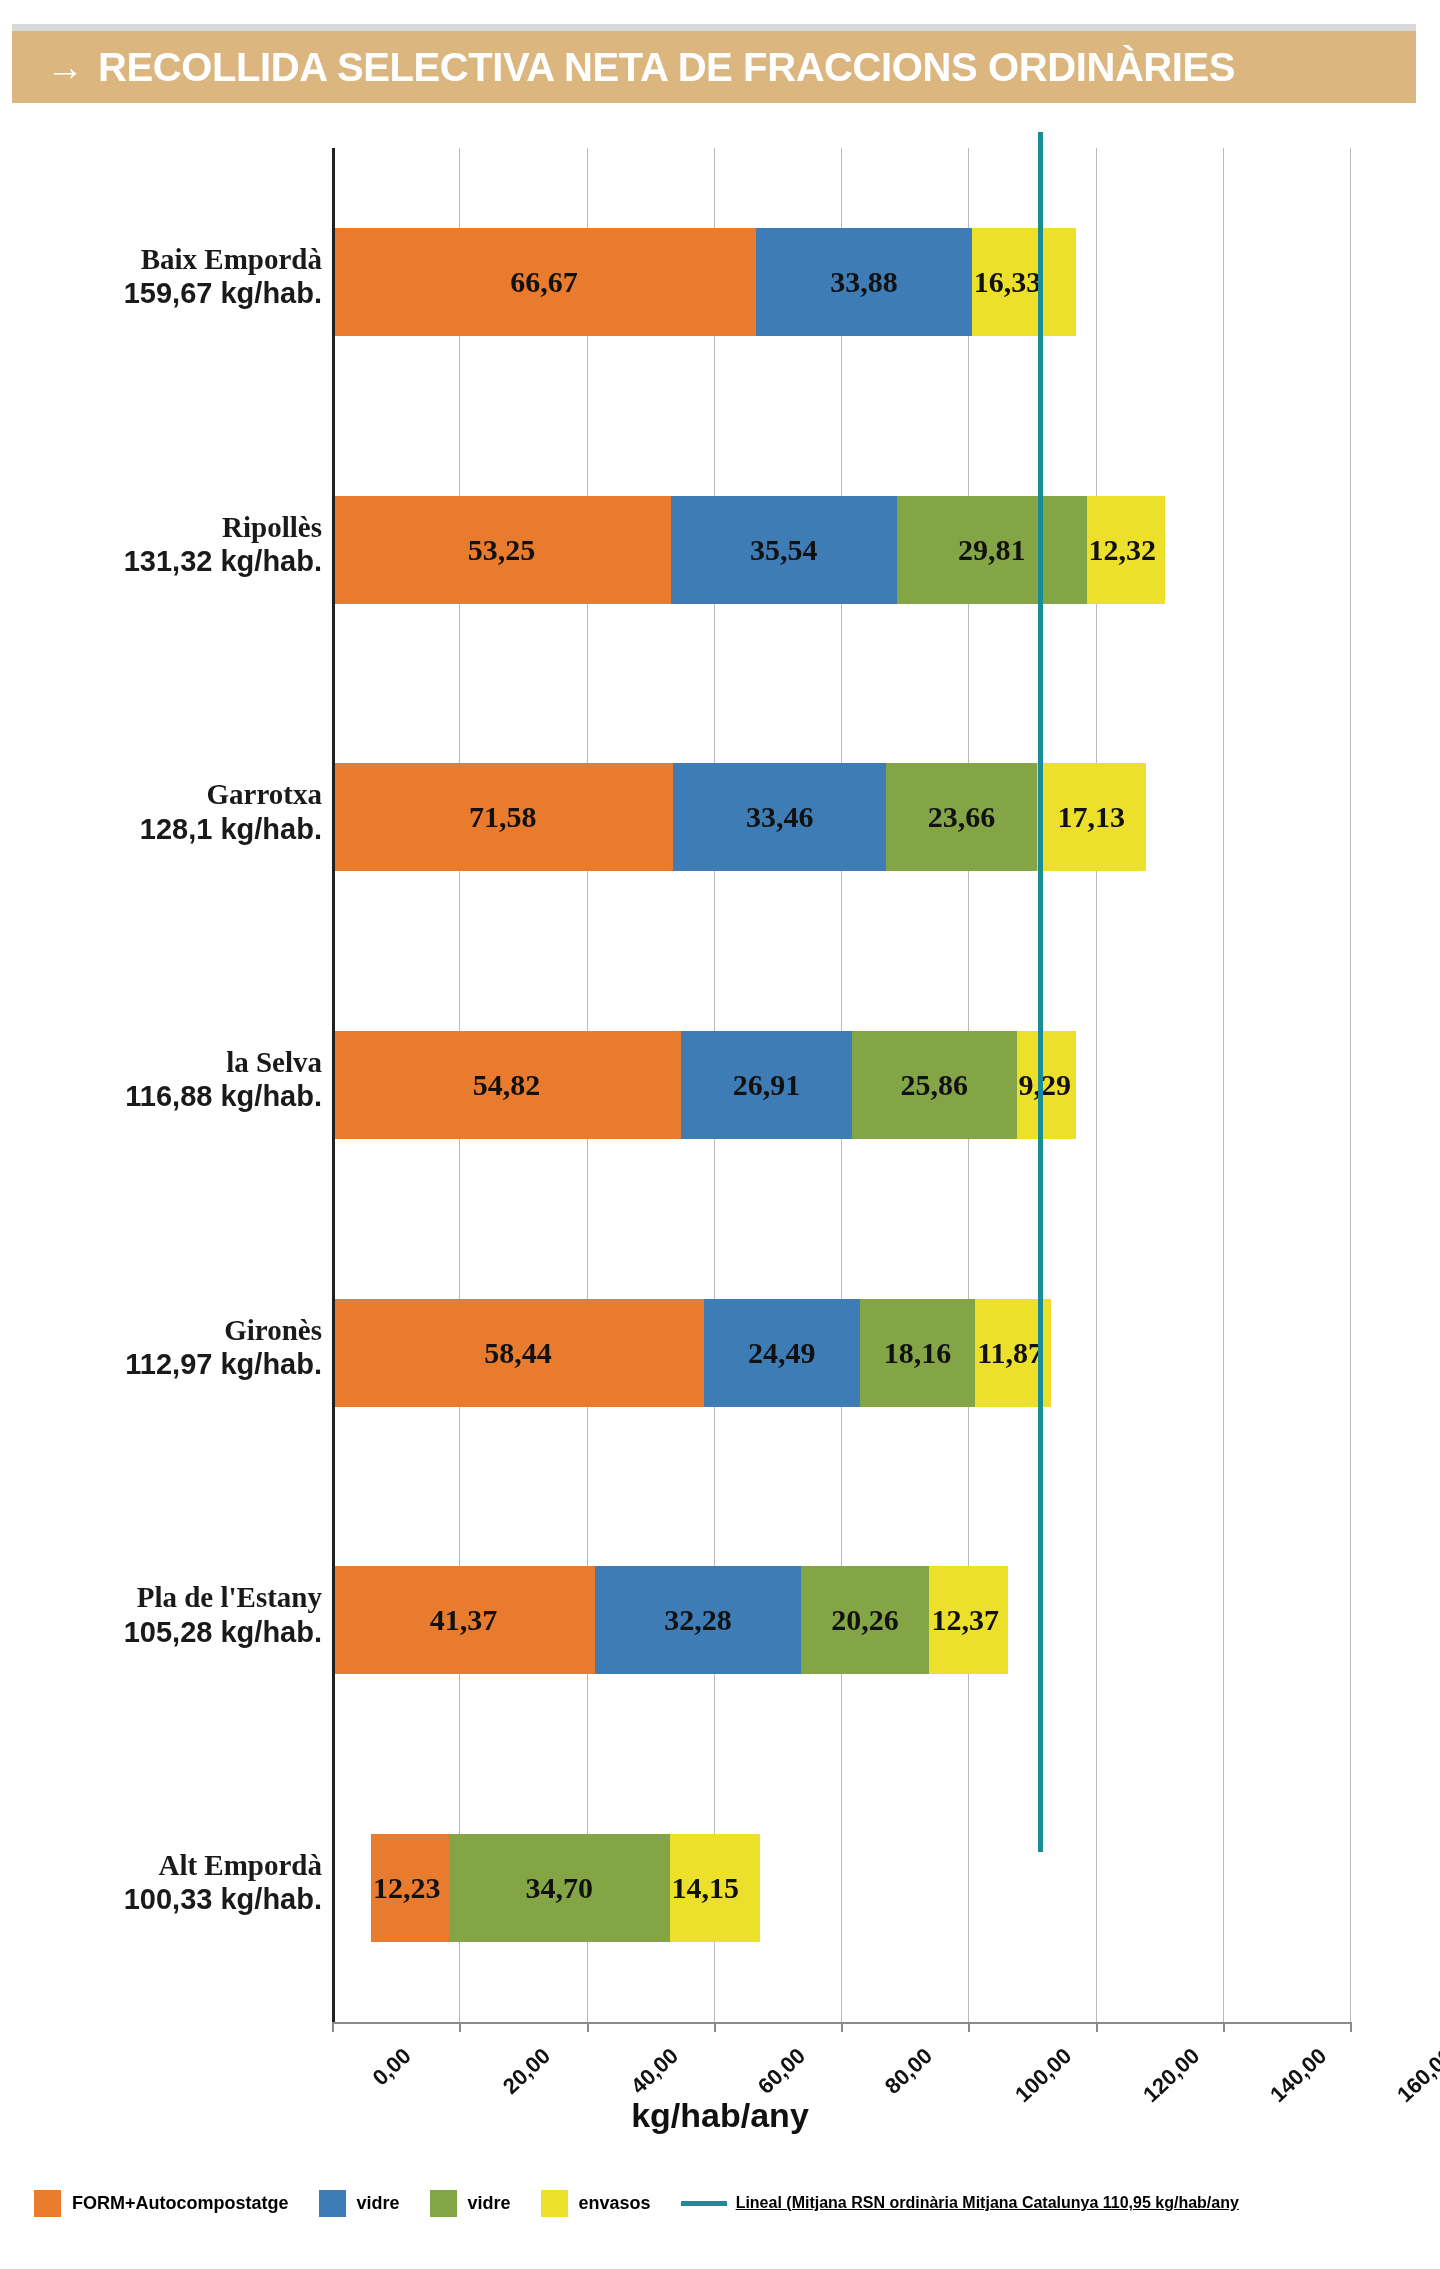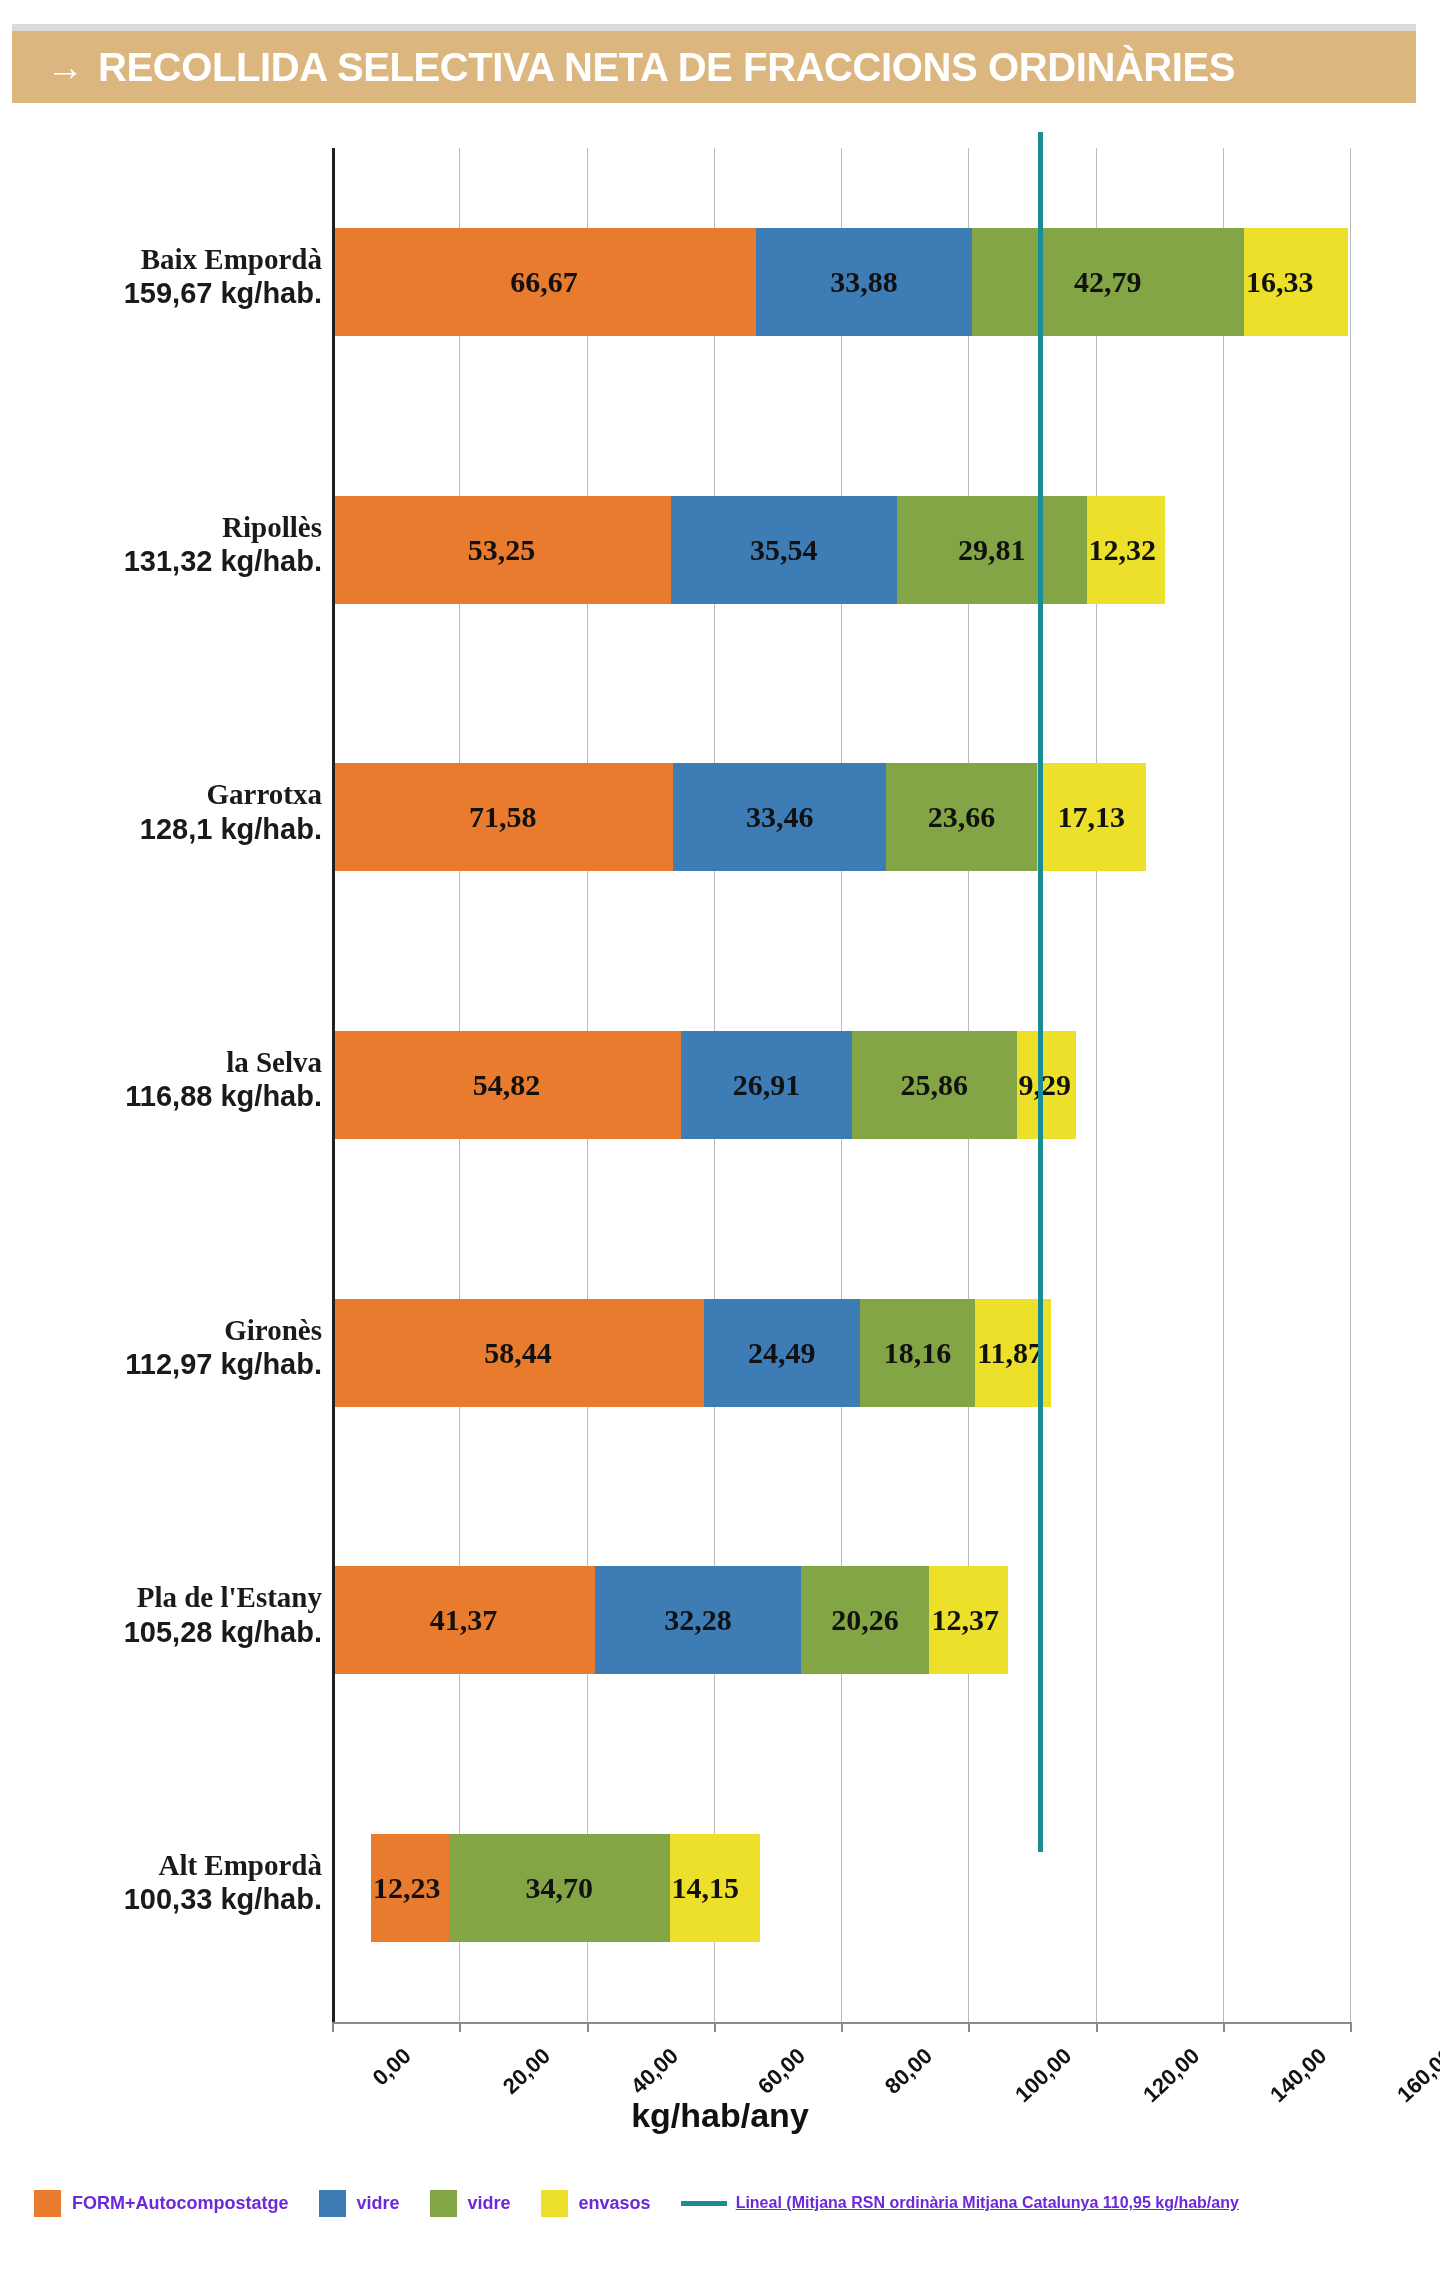--- a/index.html
+++ b/index.html
@@ -192,21 +192,21 @@
   .legend-line {
     width: 46px;
     height: 5px;
     margin-right: 9px;
     flex: none;
     background: #1A8C96;
   }
   .legend-label {
     font-size: 18px;
     font-weight: bold;
-    color: #6d28d9;
+    color: #000000;
     font-family: "Liberation Sans", sans-serif;
   }
   .legend-label.small { font-size: 16px; text-decoration: underline; }
 </style>
 </head>
 <body>
 
 <div id="title-banner-top-rule"></div>
 
 <div id="title-banner">
@@ -227,23 +227,20 @@
         <div class="gridline" style="left: 890.75px;"></div>
         <div class="gridline" style="left: 1018px;"></div>
       </div>
     <div id="bars">
         <div class="bar-row" style="top: 79.8571px;">
           <div class="seg" style="width: 424.188px; background: rgb(232, 123, 46);">
             <span class="seg-label">66,67</span>
           </div>
           <div class="seg" style="width: 215.561px; background: rgb(62, 124, 182);">
             <span class="seg-label">33,88</span>
-          </div>
-          <div class="seg" style="width: 272.251px; background: rgb(131, 165, 69);">
-            <span class="seg-label">42,79</span>
           </div>
           <div class="seg" style="width: 103.9px; background: rgb(237, 224, 43);">
             <span class="seg-label" style="position: absolute; left: 2px; white-space: nowrap;">16,33</span>
           </div>
         </div>
         <div class="bar-row" style="top: 347.571px;">
           <div class="seg" style="width: 338.803px; background: rgb(232, 123, 46);">
             <span class="seg-label">53,25</span>
           </div>
           <div class="seg" style="width: 226.123px; background: rgb(62, 124, 182);">

